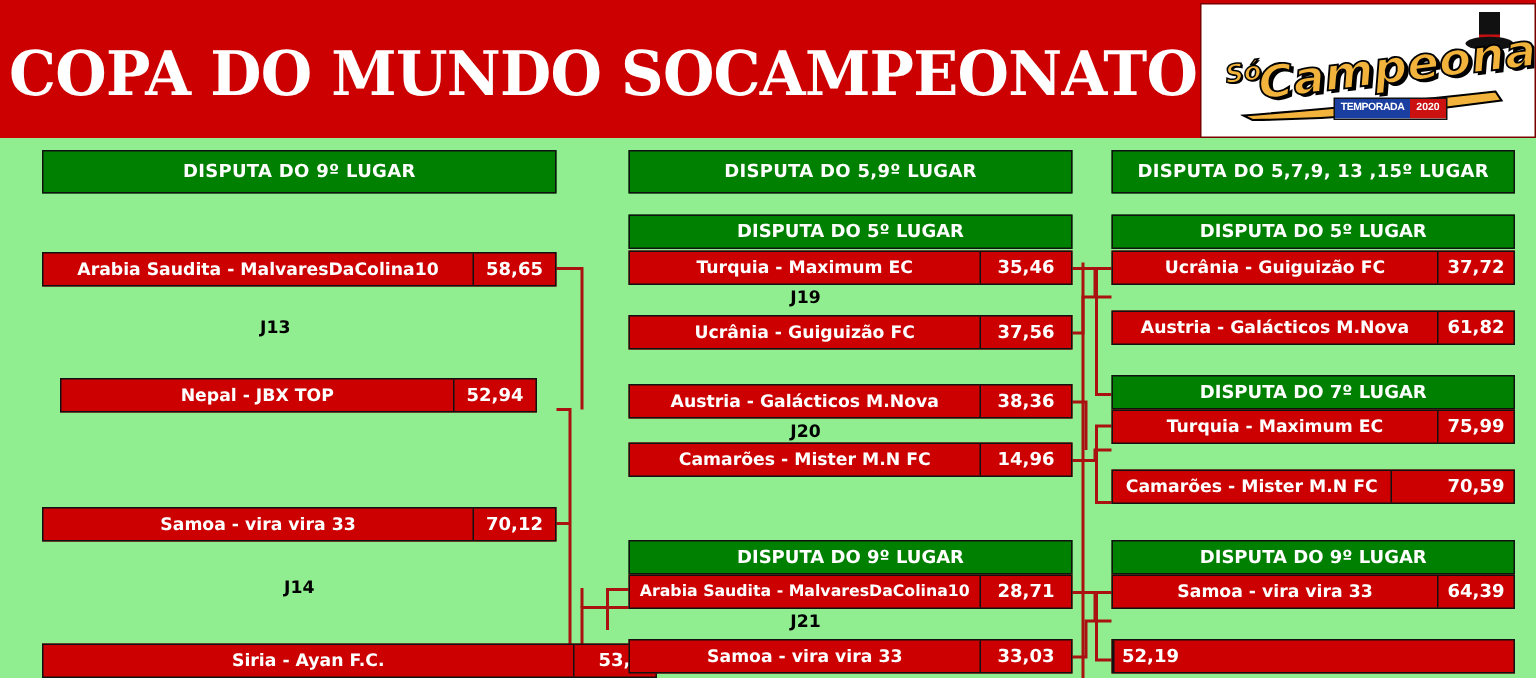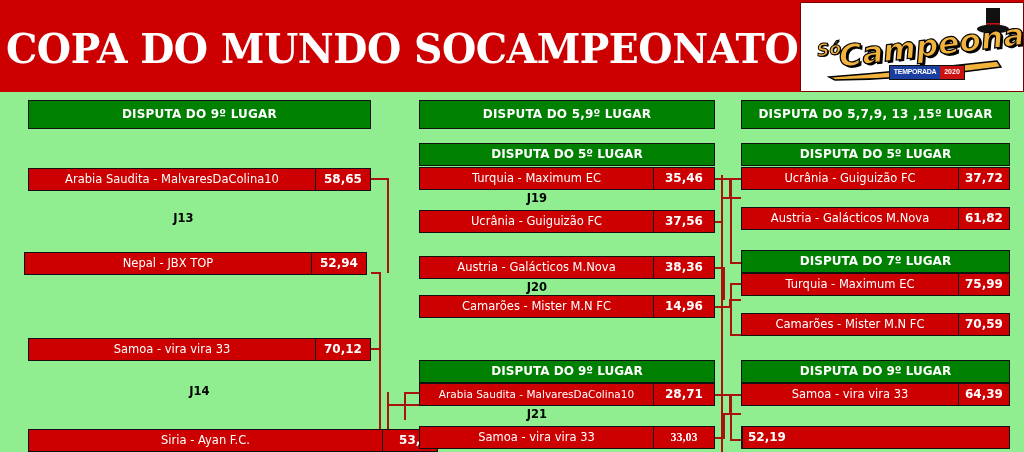--- a/index.html
+++ b/index.html
@@ -153,21 +153,21 @@
     background: #CC0000;
     border: 1px solid #111;
     box-sizing: border-box;
     display: flex;
     align-items: stretch;
   }
   .match .team {
     flex: 1 1 auto;
     color: #ffffff;
     font-family: "DejaVu Sans", sans-serif;
-    font-weight: normal;
+    font-weight: bold;
     font-size: 11.5px;
     line-height: 21px;
     text-align: center;
     white-space: nowrap;
     overflow: hidden;
   }
   .match .score {
     flex: 0 0 auto;
     border-left: 1px solid #111;
     color: #ffffff;
@@ -260,21 +260,21 @@
 
       <path d="M419 393 L405 393 L405 420"></path>
     </g>
   </svg>
 
   <div class="match" style="left:28px; top:168px; width:343px;">
     <div class="team">Arabia Saudita - MalvaresDaColina10</div>
     <div class="score" style="width:54px;">58,65</div>
   </div>
   <div class="gid" style="left:12px; top:211px; width:343px;">J13</div>
-  <div class="match" style="left:24px; top:252px; width:343px;">
+  <div class="match" style="left:40px; top:252px; width:318px;">
     <div class="team">Nepal - JBX TOP</div>
     <div class="score" style="width:54px;">52,94</div>
   </div>
 
   <div class="match" style="left:28px; top:338px; width:343px;">
     <div class="team">Samoa - vira vira 33</div>
     <div class="score" style="width:54px;">70,12</div>
   </div>
   <div class="gid" style="left:28px; top:384px; width:343px;">J14</div>
   <div class="match" style="left:28px; top:429px; width:410px;">
@@ -304,41 +304,41 @@
   </div>
 
   <div class="sub-header" style="left:419px; top:360px; width:296px;">DISPUTA DO 9º LUGAR</div>
   <div class="match narrow" style="left:419px; top:383px; width:296px;">
     <div class="team">Arabia Saudita - MalvaresDaColina10</div>
     <div class="score" style="width:60px;">28,71</div>
   </div>
   <div class="gid" style="left:419px; top:407px; width:236px;">J21</div>
   <div class="match" style="left:419px; top:426px; width:296px;">
     <div class="team">Samoa - vira vira 33</div>
-    <div class="score" style="width:60px;font-family:Liberation Serif, serif;">33,03</div>
+    <div class="score" style="width:60px;">33,03</div>
   </div>
 
   <div class="sub-header" style="left:741px; top:143px; width:269px;">DISPUTA DO 5º LUGAR</div>
   <div class="match" style="left:741px; top:167px; width:269px;">
     <div class="team">Ucrânia - Guiguizão FC</div>
     <div class="score" style="width:50px;">37,72</div>
   </div>
   <div class="match" style="left:741px; top:207px; width:269px;">
     <div class="team">Austria - Galácticos M.Nova</div>
     <div class="score" style="width:50px;">61,82</div>
   </div>
 
   <div class="sub-header" style="left:741px; top:250px; width:269px;">DISPUTA DO 7º LUGAR</div>
   <div class="match" style="left:741px; top:273px; width:269px;">
     <div class="team">Turquia - Maximum EC</div>
     <div class="score" style="width:50px;">75,99</div>
   </div>
   <div class="match" style="left:741px; top:313px; width:269px;">
     <div class="team">Camarões - Mister M.N FC</div>
-    <div class="score" style="width:50px;">70,59</div>
+    <div class="score" style="width:50px;padding-left:31px;">70,59</div>
   </div>
 
   <div class="sub-header" style="left:741px; top:360px; width:269px;">DISPUTA DO 9º LUGAR</div>
   <div class="match" style="left:741px; top:383px; width:269px;">
     <div class="team">Samoa - vira vira 33</div>
     <div class="score" style="width:50px;">64,39</div>
   </div>
   <div class="match narrow" style="left:741px; top:426px; width:269px;">
     <div class="score" style="width:48px;">52,19</div>
   </div>

